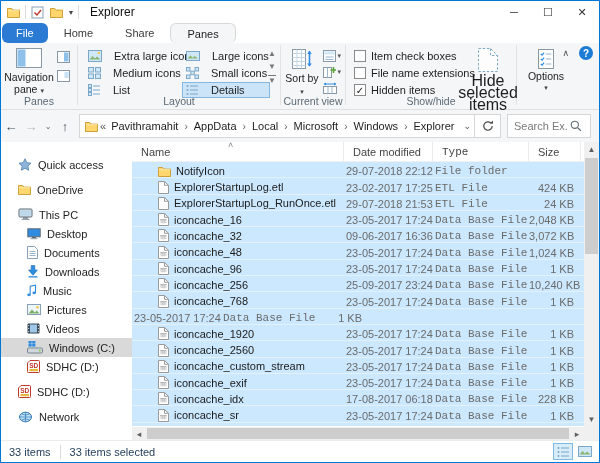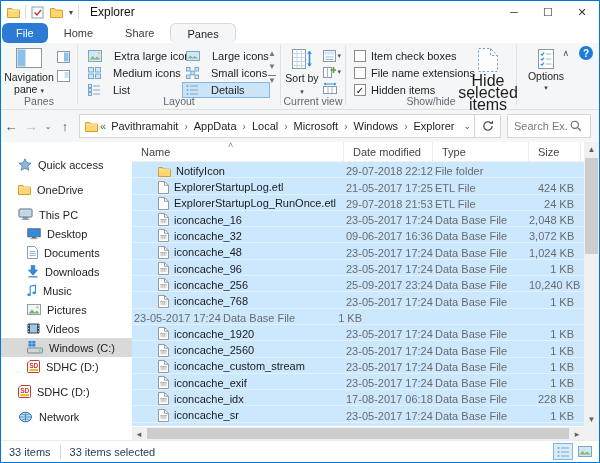--- a/index.html
+++ b/index.html
@@ -75,21 +75,21 @@
   .side-item.lvl1{padding-left:26px;}
   .side-item.gap{margin-top:6px;}
   .side-item.selected{background:#d9d9d9;}
   
   .filelist{position:relative;width:467px;height:100%;}
   .fl-header{position:relative;height:20px;display:flex;border-bottom:1px solid #f0f0f0;color:#454545;}
   .fl-h{display:flex;align-items:center;padding-left:9px;border-right:1px solid #ececec;height:100%;}
   .sort-glyph{position:absolute;top:-2px;left:96px;font-size:9px;color:#888;}
   .c-name{width:212px;}
   .c-date{width:89px;}
-  .c-type{width:96px;}
+  .c-type{width:96px;font-family:Liberation Mono, monospace;}
   .c-size{width:52px;}
   .fl-rows{position:relative;height:264px;overflow:hidden;width:452px;}
   .frow{height:16.3px;display:flex;align-items:flex-end;background:#cce8ff;border-bottom:1px solid #e3f1fd;}
   .frow .cell{white-space:nowrap;overflow:hidden;}
   .frow .c-name{display:flex;align-items:center;gap:5px;padding-left:26px;color:#1b1b1b;}
   .frow .c-date,.frow .c-type{color:#6b6b6b;padding-left:2px;}
   .frow .c-size{color:#6b6b6b;text-align:right;padding-right:7px;}
   .frow.partial{height:5px;border-bottom:none;}
   
   .vscroll{position:absolute;right:0;top:0;width:15px;height:285px;background:#f0f0f0;}
@@ -572,21 +572,21 @@
           <div class="frow">
             <span class="cell c-name">
               <span class="icon">
                 <svg width="11" height="13" viewBox="0 0 11 13">
                   <path d="M.5.5h6l4 3.8v8.2H.5z" fill="#fff" stroke="#9a9a9a"></path>
                   <path d="M6.5.5v3.8h4" fill="none" stroke="#9a9a9a"></path>
                 </svg>
               </span>
               <span>ExplorerStartupLog.etl</span>
             </span>
-            <span class="cell c-date">21-05-2017 17:25</span>
+            <span class="cell c-date">23-02-2017 17:25</span>
             <span class="cell c-type">ETL File</span>
             <span class="cell c-size">424 KB</span>
           </div>
           <div class="frow">
             <span class="cell c-name">
               <span class="icon">
                 <svg width="11" height="13" viewBox="0 0 11 13">
                   <path d="M.5.5h6l4 3.8v8.2H.5z" fill="#fff" stroke="#9a9a9a"></path>
                   <path d="M6.5.5v3.8h4" fill="none" stroke="#9a9a9a"></path>
                 </svg>

